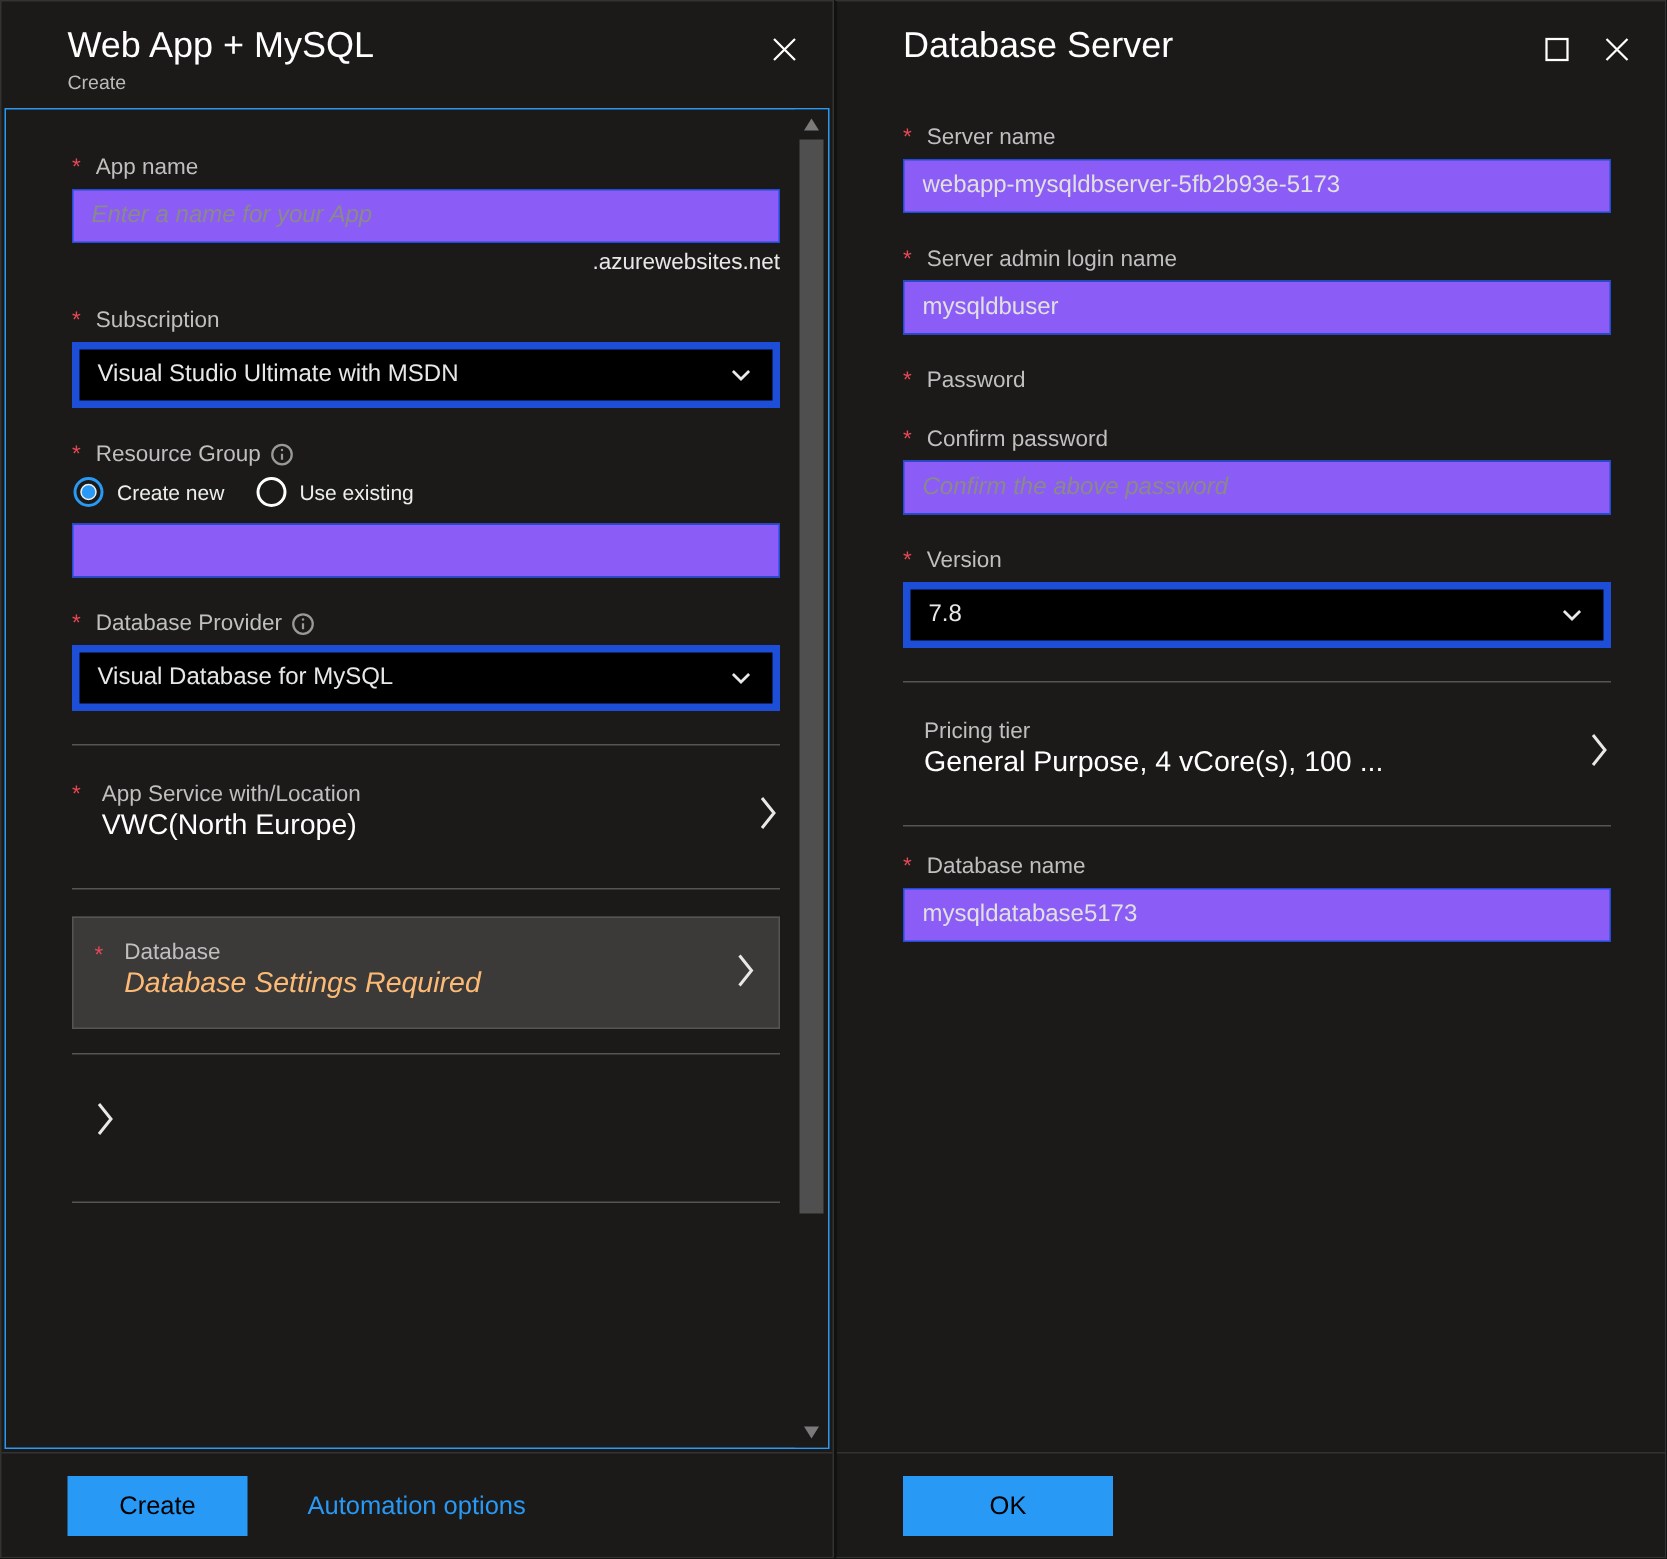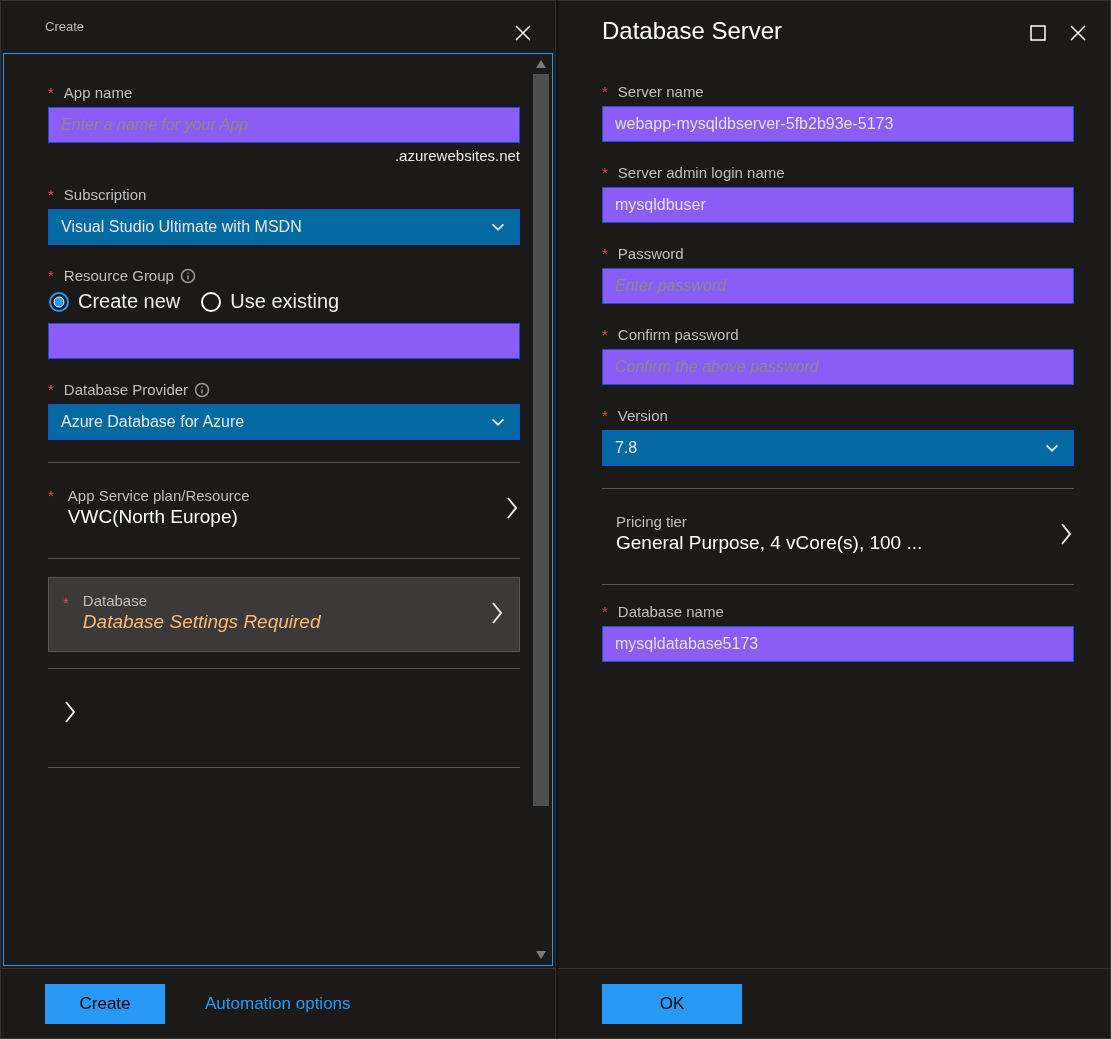--- a/index.html
+++ b/index.html
@@ -60,33 +60,33 @@
     color: #e0e0e0;
     font-size: 16px;
     padding: 8px 12px;
     outline: none;
   }
   .text-input::placeholder { color: #8a8a8a; font-style: italic; }
   .suffix-text { color:#e8e8e8; text-align:right; font-size:15px; margin-top:4px; }
 
   .select-box {
     width:100%;
-    border:1px solid #1d4ed8;
+    border:5px solid #1d4ed8;
     display:flex; align-items:center;
     padding: 8px 12px;
-    background:#0369a1; color:#e8e8e8;
+    background:#000000; color:#e8e8e8;
     font-size:16px;
     cursor:pointer;
   }
   .select-box .val { flex:1; }
   .chevron-down { width:18px; height:18px; color:#e8e8e8; }
   .chevron-right { width:16px; height:26px; color:#e8e8e8; }
 
   .radio-row { display:flex; align-items:center; gap:20px; margin-bottom:10px; }
-  .radio-item { display:flex; align-items:center; gap:8px; cursor:pointer; color:#eee; font-size:20px;}
+  .radio-item { display:flex; align-items:center; gap:8px; cursor:pointer; color:#eee; font-size:14px;}
   .radio-outer { width:22px; height:22px; position:relative; }
   .radio-outer .ring { stroke:#fff; stroke-width:2; }
   .radio-outer .ring.sel { stroke:#2899f5; }
   .radio-outer .dot { fill:#2899f5; }
 
   .info-icon { width:16px; height:16px; color:#999; }
 
   .sep-line { height:1px; background:#555; margin: 16px 0 18px 0; }
 
   .link-row {
@@ -139,20 +139,21 @@
   .blade-right .blade-footer { padding-left: 44px; align-items: center; }
 </style>
 </head>
 <body>
 
 <div class="root">
 
   <div class="blade blade-left">
     <div class="blade-header">
       <div class="titles">
+        <div class="blade-title">Web App + MySQL</div>
         <div class="blade-subtitle">Create</div>
       </div>
       <div class="hdr-icons">
         <span class="icon-close">
           <svg viewBox="0 0 20 20">
               <path d="M3 3 L17 17 M17 3 L3 17" stroke-width="1.5"></path>
             </svg>
         </span>
       </div>
     </div>
@@ -224,35 +225,35 @@
             <span>Database Provider</span>
             <span class="info-icon">
                 <svg viewBox="0 0 16 16">
                   <circle cx="8" cy="8" r="6.5" stroke-width="1.5"></circle>
                   <circle cx="8" cy="5" r="0.8" fill="currentColor" stroke="none"></circle>
                   <path d="M8 7.5 V11.5" stroke-width="1.5"></path>
                 </svg>
               </span>
           </div>
           <div class="select-box">
-            <span class="val">Azure Database for Azure</span>
+            <span class="val">Visual Database for MySQL</span>
             <span class="chevron-down">
                 <svg viewBox="0 0 20 20">
                   <path d="M4 7 L10 13 L16 7" stroke-width="2"></path>
                 </svg>
               </span>
           </div>
         </div>
 
         <div class="sep-line"></div>
 
         <div class="link-row">
           <span class="req-star" style="align-self:flex-start;">*</span>
           <div class="link-body">
-            <div class="link-label">App Service plan/Resource</div>
+            <div class="link-label">App Service with/Location</div>
             <div class="link-value">VWC(North Europe)</div>
           </div>
           <span class="chevron-right">
               <svg viewBox="0 0 16 26">
                 <path d="M4 3 L12 13 L4 23" stroke-width="2"></path>
               </svg>
             </span>
         </div>
 
         <div class="sep-line"></div>
@@ -342,21 +343,20 @@
               <span>Server admin login name</span>
             </div>
           <input class="text-input" value="mysqldbuser" style="">
         </div>
 
         <div class="field-group">
           <div class="field-label">
               <span class="req-star">*</span>
               <span>Password</span>
             </div>
-          <input class="text-input" type="password" placeholder="Enter password" style="">
         </div>
 
         <div class="field-group">
           <div class="field-label">
               <span class="req-star">*</span>
               <span>Confirm password</span>
             </div>
           <input class="text-input" type="password" placeholder="Confirm the above password" style="">
         </div>
 

